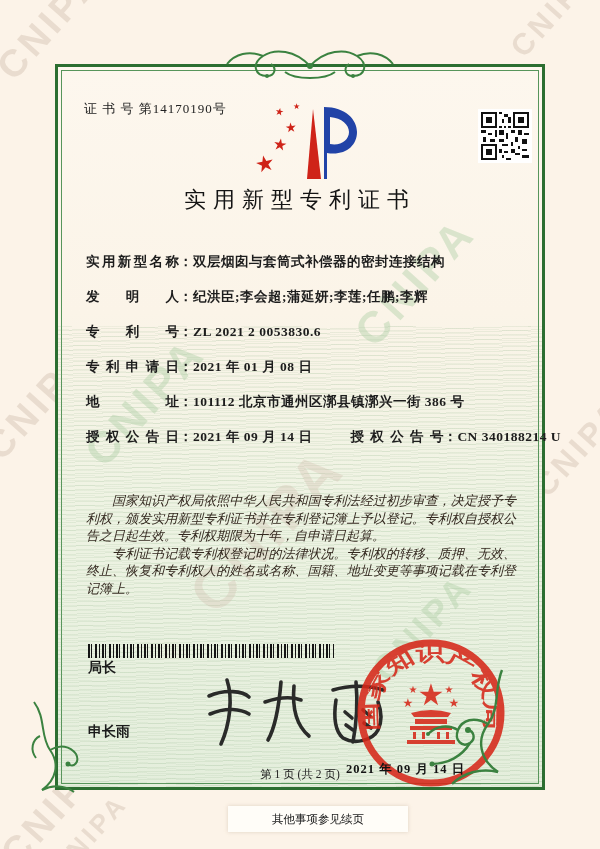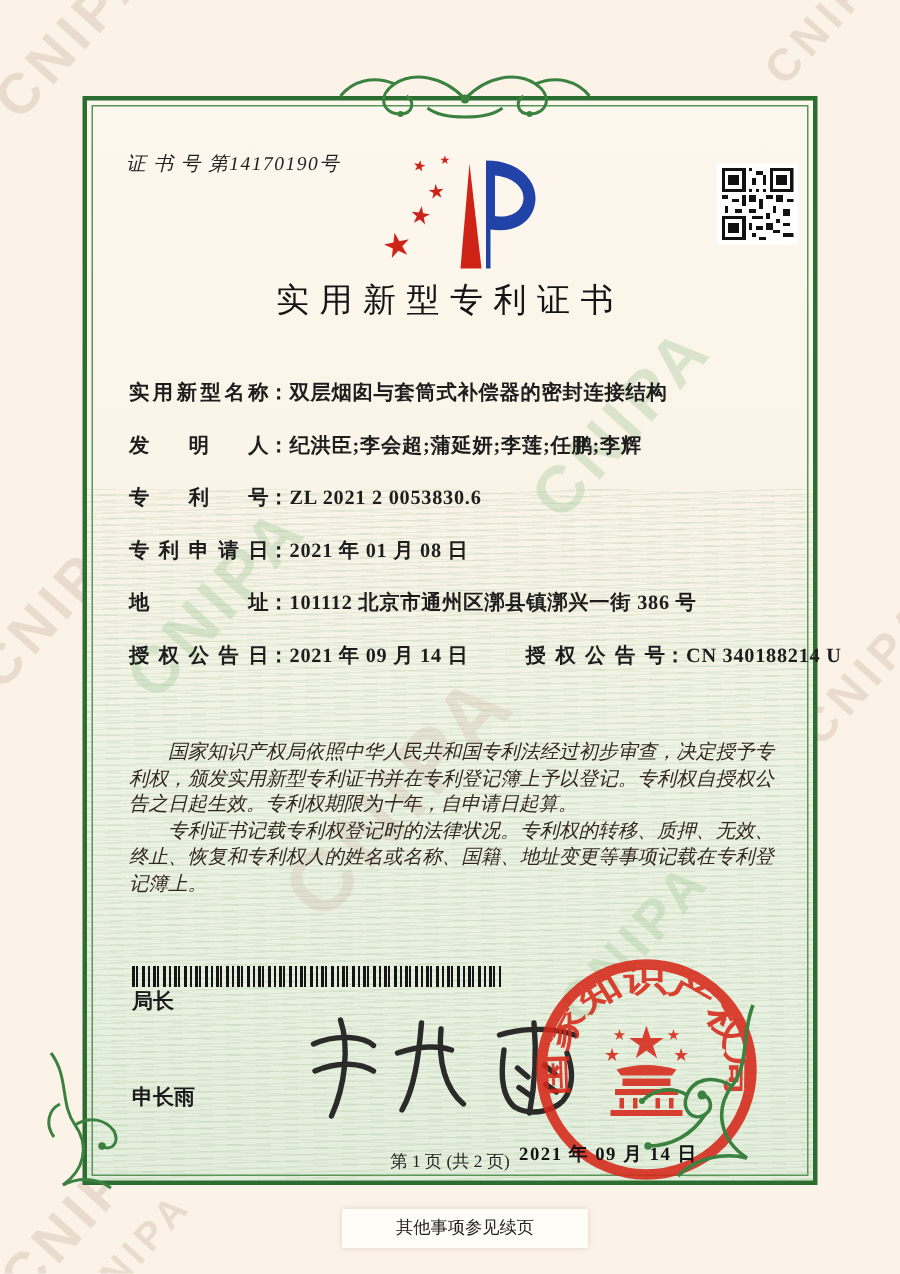--- a/index.html
+++ b/index.html
@@ -15,21 +15,21 @@
   
   .frame{position:absolute;left:55px;top:64px;width:484px;height:720px;
     border:3px solid #2c6e31;outline:1px solid #57955b;outline-offset:-7px;
     background:linear-gradient(180deg,#fdf7ee 0%,#fbf4e8 34%,#eef3e3 62%,#e4eedc 100%);}
   .frame::after{content:"";position:absolute;left:0;right:0;top:36%;bottom:0;
     background:repeating-linear-gradient(178deg,rgba(120,165,115,.13) 0 1px,rgba(0,0,0,0) 1px 4px),
                repeating-linear-gradient(182deg,rgba(120,165,115,.09) 0 1px,rgba(0,0,0,0) 1px 5px);
     pointer-events:none;}
   .inner{position:absolute;inset:0;z-index:2;}
 
-  .certno{position:absolute;left:26px;top:33px;font-size:13px;color:#222;letter-spacing:1px;font-style:italic;}
+  .certno{position:absolute;left:26px;top:33px;font-size:13px;color:#222;letter-spacing:1px;}
 
   
   .logo{position:absolute;left:195px;top:38px;width:110px;height:78px;}
   .logo .star{position:absolute;color:#cf2318;line-height:1;}
   .title{position:absolute;left:0;right:0;top:118px;text-align:center;font-size:22px;font-weight:normal;color:#141414;letter-spacing:7px;}
 
   .qr{position:absolute;left:420px;top:42px;width:54px;height:54px;background:#fff;padding:3px;box-sizing:border-box;}
 
   
   .fields{position:absolute;left:28px;top:186px;right:20px;font-size:13.5px;font-weight:bold;color:#1d1d1d;}
@@ -48,21 +48,21 @@
 
   .sig-title{position:absolute;left:30px;top:592px;font-family:"Liberation Sans",sans-serif;font-weight:bold;font-size:14px;color:#1c1c1c;}
   .sig-name{position:absolute;left:30px;top:656px;font-family:"Liberation Sans",sans-serif;font-weight:bold;font-size:14px;color:#1c1c1c;}
   .signature{position:absolute;left:135px;top:605px;width:210px;height:85px;}
 
   .seal{position:absolute;left:297px;top:570px;width:152px;height:152px;}
   .seal-date{position:absolute;left:288px;top:694px;width:170px;font-size:12.5px;font-weight:bold;color:#131313;letter-spacing:1px;}
 
   .page-num{position:absolute;left:0;right:0;top:700px;text-align:center;font-size:11.5px;color:#222;}
 
-  .cont-note{position:absolute;left:228px;top:806px;width:164px;height:26px;background:#fffdf8;box-shadow:0 0 4px rgba(180,160,140,.4);
+  .cont-note{position:absolute;left:228px;top:806px;width:180px;height:26px;background:#fffdf8;box-shadow:0 0 4px rgba(180,160,140,.4);
     text-align:center;line-height:26px;font-size:11.5px;color:#222;z-index:3;}
 
   .flourish{position:absolute;z-index:4;pointer-events:none;}
 </style>
 </head>
 <body>
 
 <div class="page">
 
   <div class="wm wm-outer" style="left:-18px;top:2px;">CNIPA</div>

